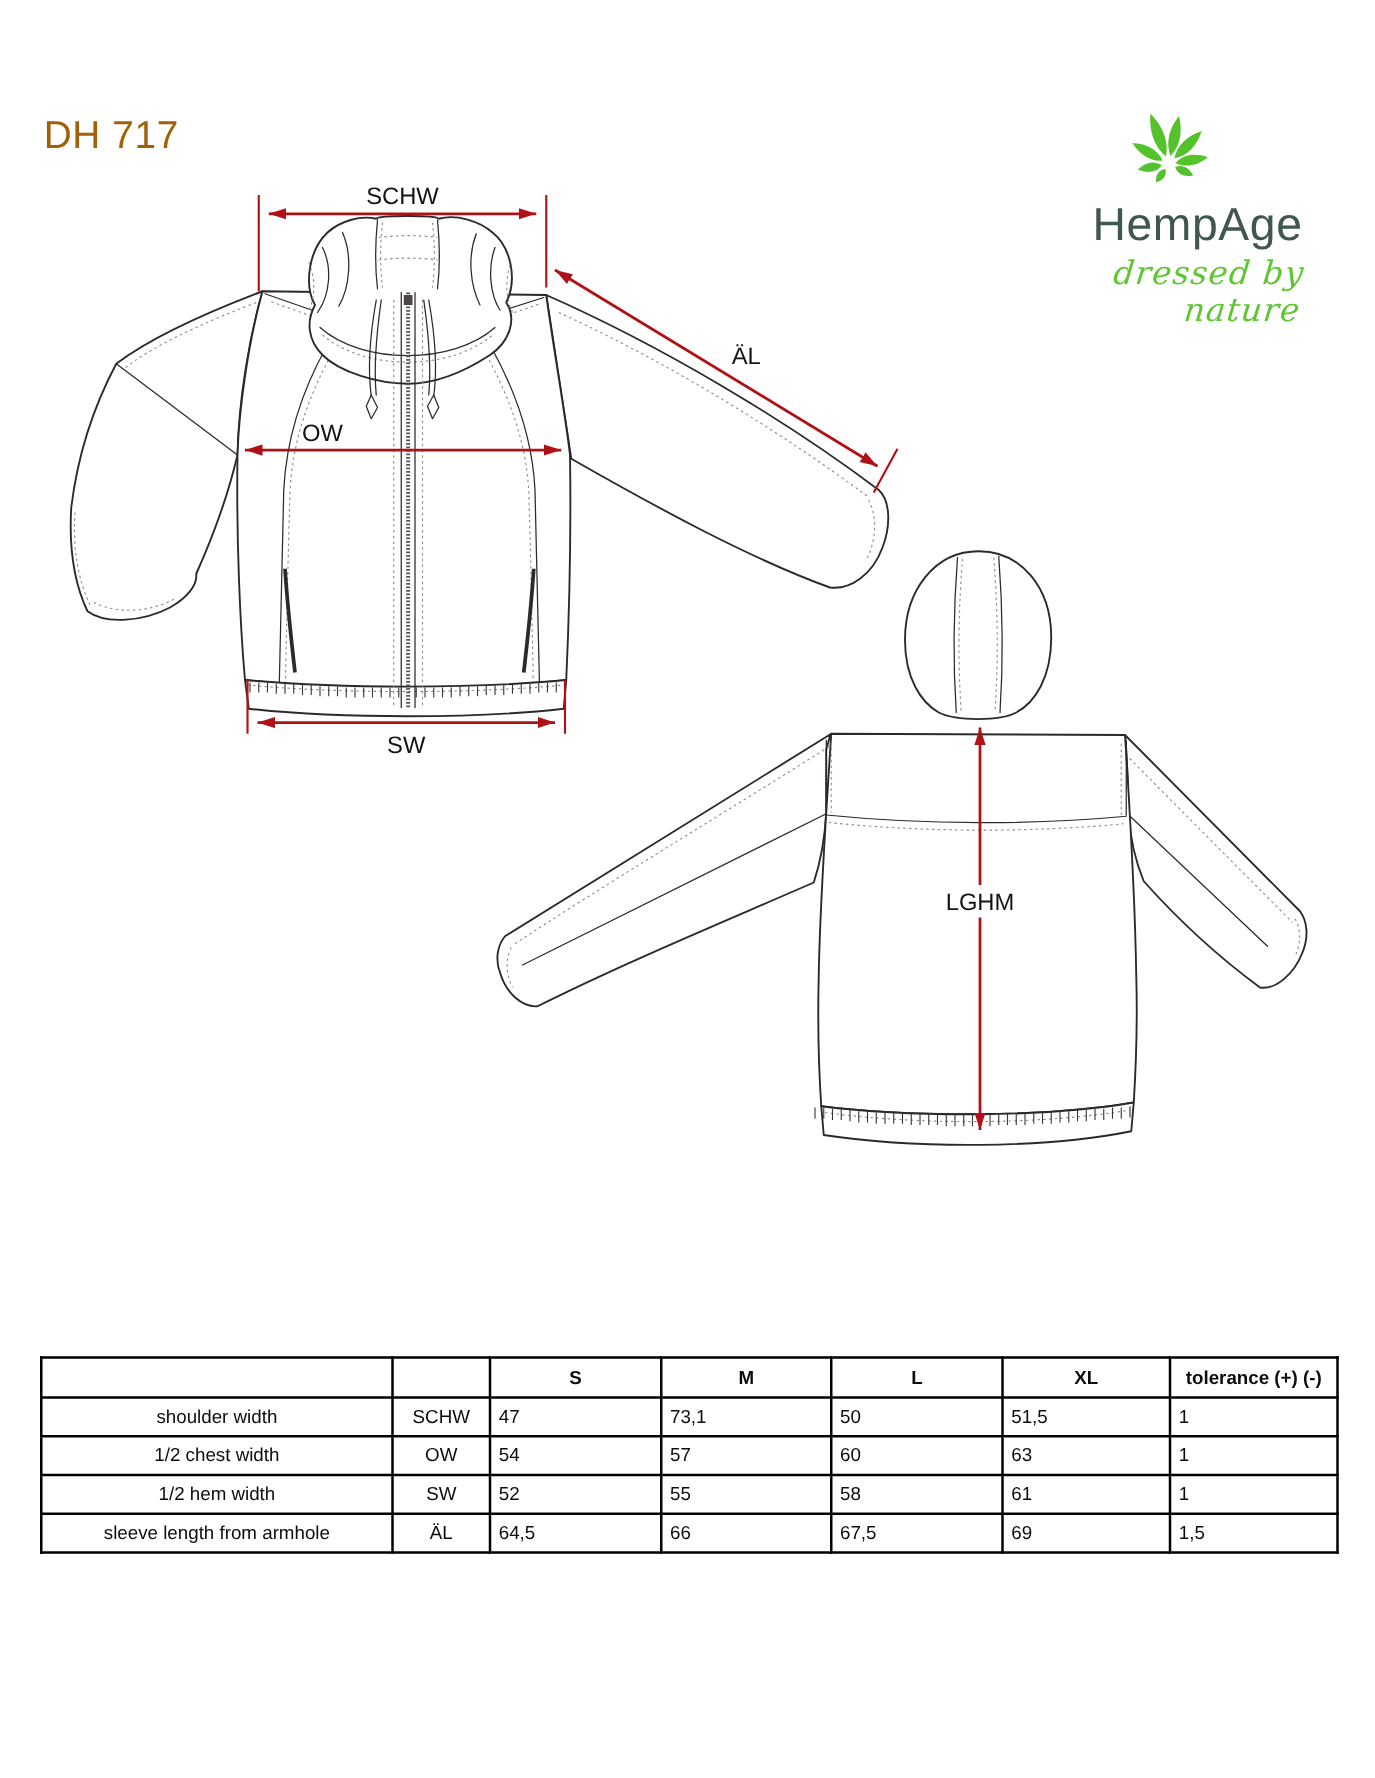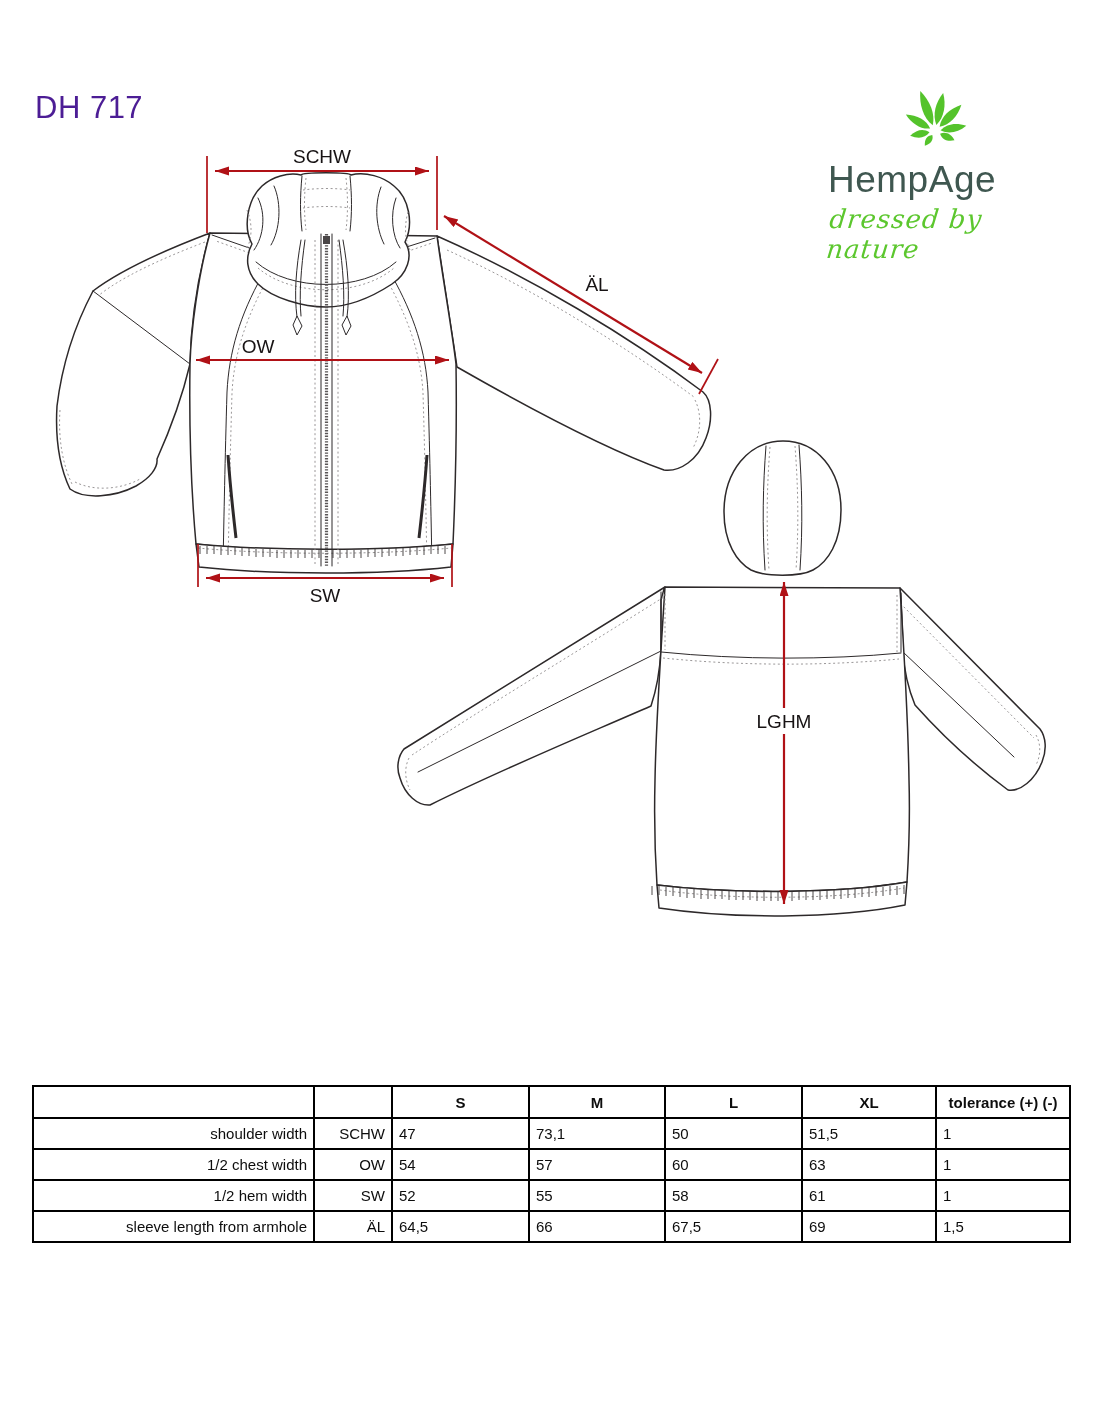--- a/index.html
+++ b/index.html
@@ -10,24 +10,24 @@
     --tagline:#5cc72e;
   }
   *{margin:0;padding:0;box-sizing:border-box;}
   html,body{background:#fff;}
   body{
     width:1100px;height:1422px;position:relative;overflow:hidden;
     font-family:"Liberation Sans",sans-serif;color:#1d1d1b;
   }
   .page-title{
     position:absolute;left:35px;top:90px;
-    font-size:31px;letter-spacing:.5px;color:#4c1d95;
+    font-size:31px;letter-spacing:.5px;color:#a16207;
   }
   .logo{
-    position:absolute;left:828px;top:84px;width:214px;text-align:left;
+    position:absolute;left:828px;top:84px;width:214px;text-align:right;
   }
   .logo .leaf{display:block;margin:0 auto;}
   .logo .brand{
     font-size:37px;color:var(--brand);letter-spacing:.5px;margin-top:1px;
     font-family:"Liberation Sans",sans-serif;
   }
   .logo .tagline{
     font-size:26px;color:var(--tagline);
     font-family:"DejaVu Serif",serif;font-style:italic;
     transform:skewX(-6deg);letter-spacing:1px;margin-top:3px;
@@ -48,21 +48,21 @@
   table.sizes{
     position:absolute;left:32px;top:1085px;width:1037px;
     border-collapse:collapse;table-layout:fixed;
     font-size:15px;color:#0d0d0d;
   }
   table.sizes td,table.sizes th{
     border:2px solid #000;height:31px;padding:0 6px;
     overflow:hidden;white-space:nowrap;
   }
   table.sizes th{height:32px;font-weight:bold;text-align:center;padding:0 4px;}
-  td.lab{text-align:right;padding-left:5px;}
+  td.lab{text-align:center;padding-left:5px;}
   td.num{text-align:left;padding-right:7px;}
 </style>
 </head>
 <body>
 
 <div class="page-title">DH 717</div>
 
 <div class="logo">
   <svg class="leaf" width="86" height="74" viewBox="-46 -50 92 78">
     <g fill="#54c32b">

